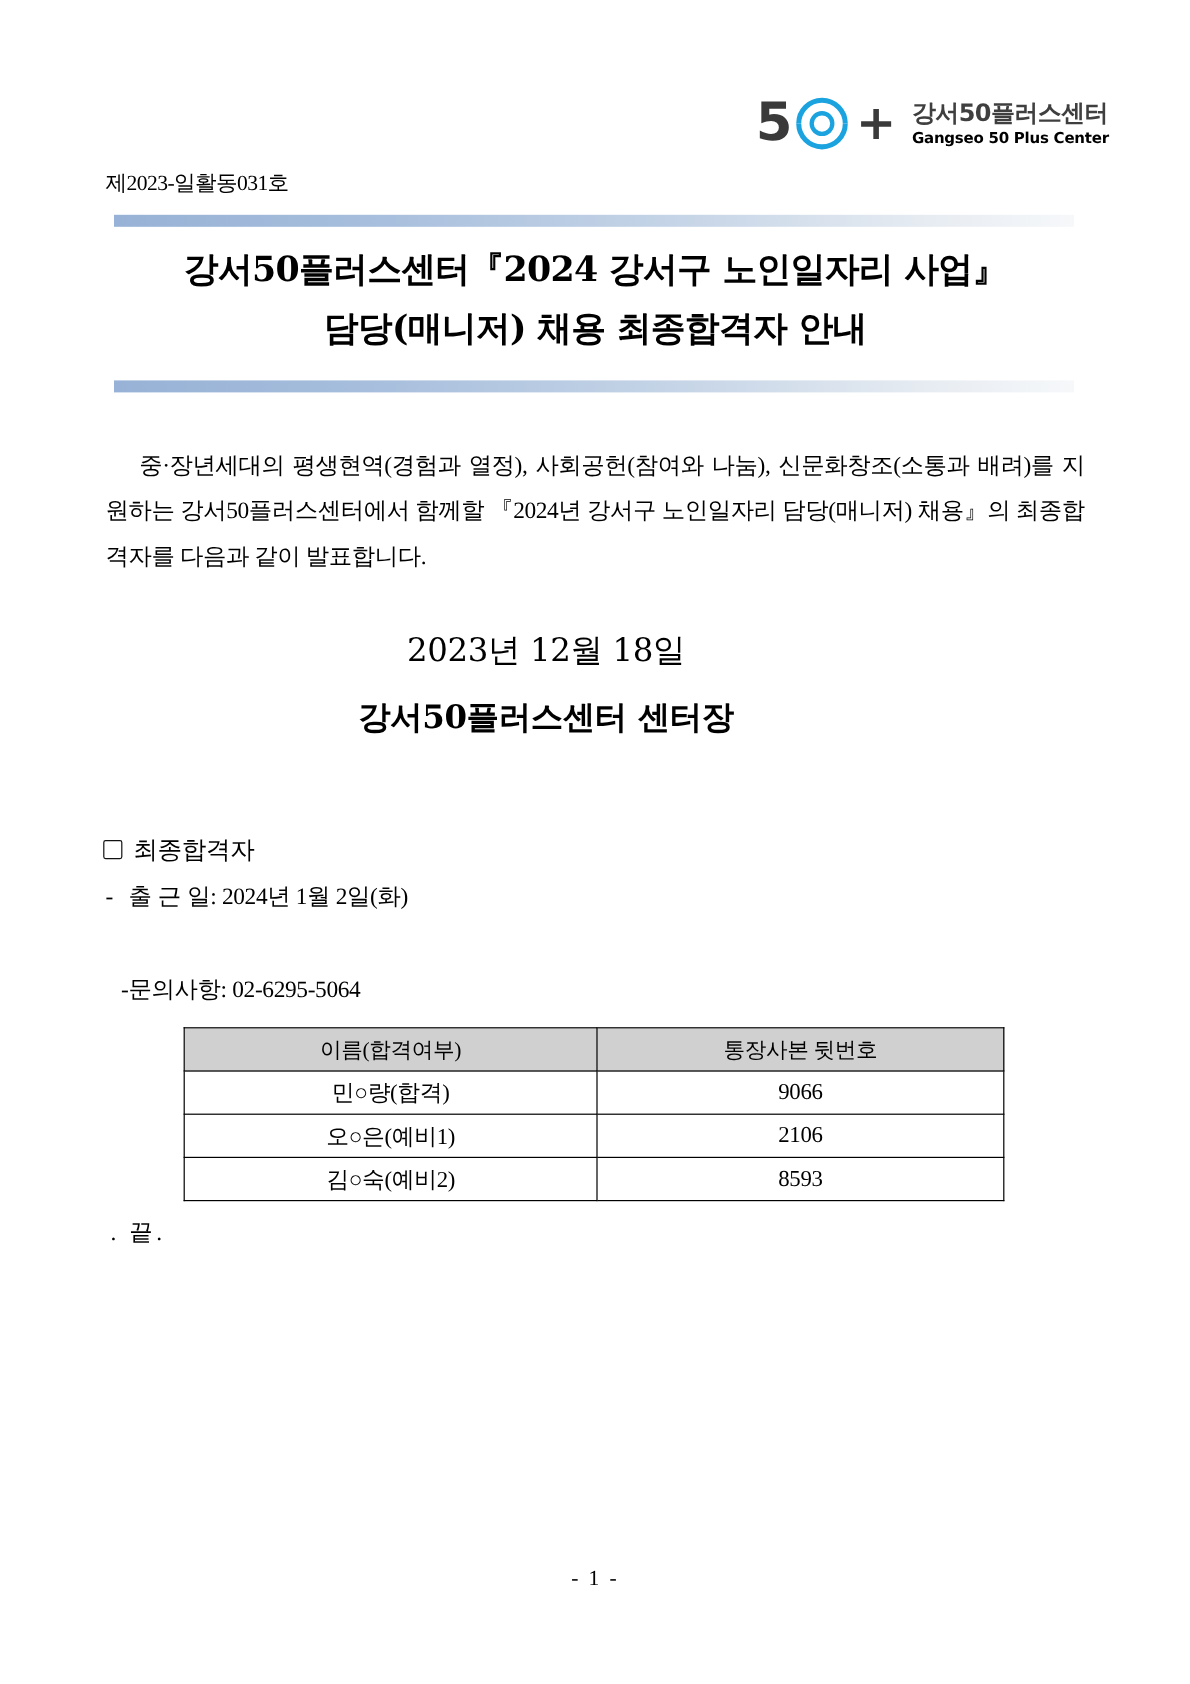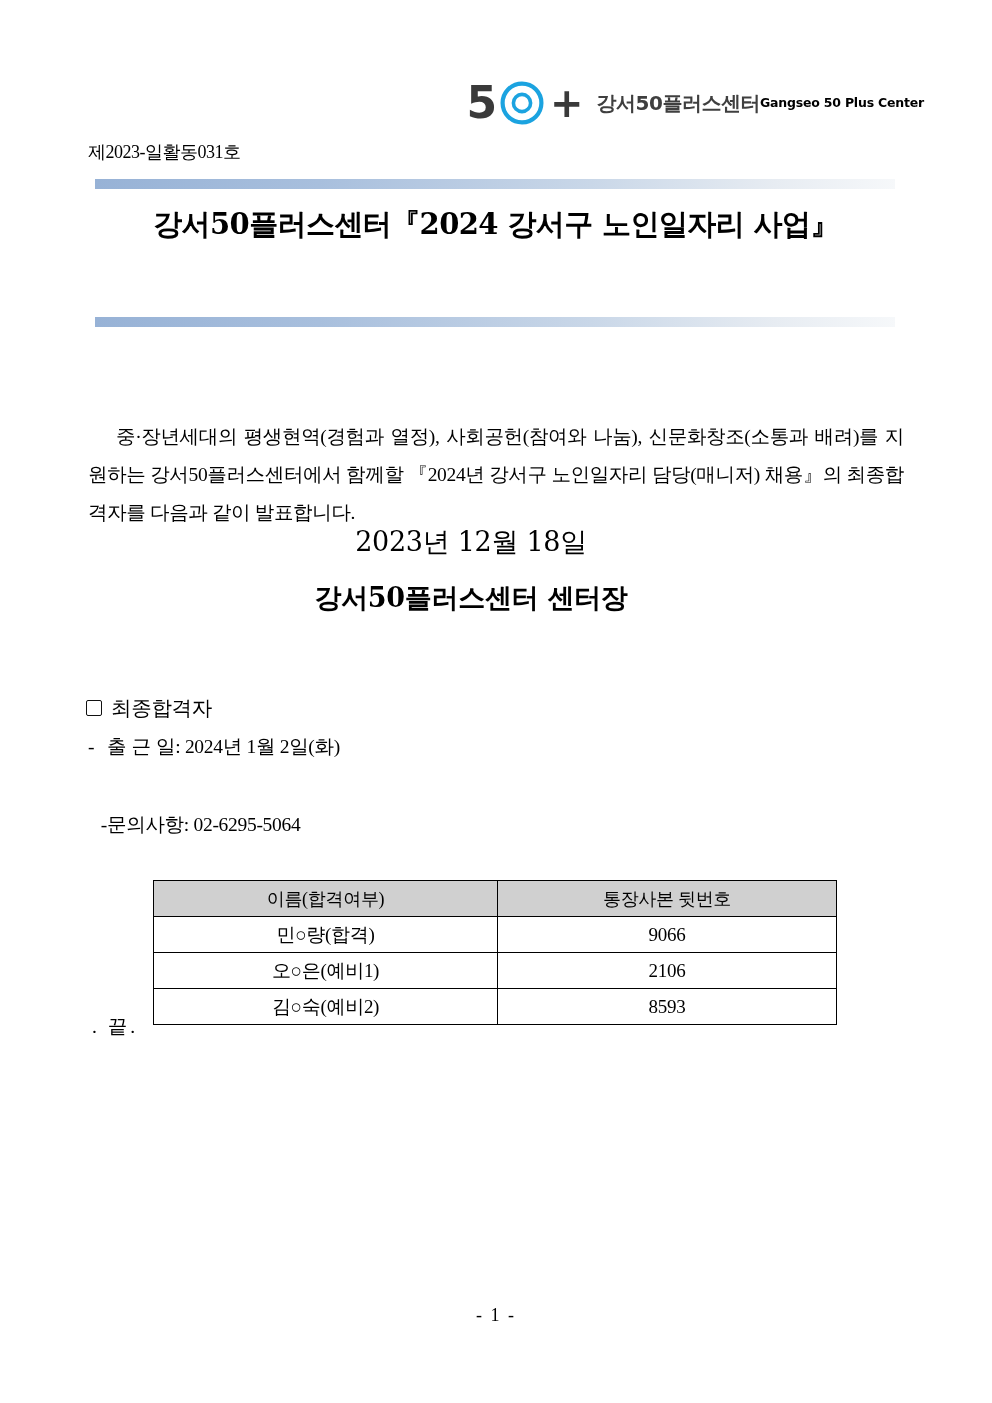--- a/index.html
+++ b/index.html
@@ -54,21 +54,21 @@
   .logo-plus {
     font-family: "DejaVu Sans", sans-serif;
     font-size: 40px;
     font-weight: 700;
     color: #3a3a3a;
     line-height: 1;
     margin-left: 2px;
   }
   .logo-text {
     display: flex;
-    flex-direction: row;
+    flex-direction: column;
     justify-content: center;
     line-height: 1.05;
   }
   .logo-text-ko {
     font-family: "DejaVu Sans", sans-serif;
     font-size: 20px;
     font-weight: 700;
     color: #3f3f3f;
     letter-spacing: -0.5px;
   }
@@ -125,37 +125,35 @@
     position: absolute;
     top: 370px;
     left: 88px;
     width: 816px;
     font-size: 19.5px;
     line-height: 38px;
     text-align: justify;
     text-justify: inter-character;
     letter-spacing: -0.35px;
     color: #000;
-    margin-top: 48px;
   }
   .body-para .indent { display: inline-block; width: 28px; }
 
   
   .centered-line {
     position: absolute;
     left: 0;
     width: 910px;
     text-align: center;
     font-family: "DejaVu Serif", "Liberation Serif", serif;
     font-size: 27px;
     font-weight: 400;
     letter-spacing: -0.3px;
     color: #000;
     white-space: nowrap;
-    margin-left: 16px;
   }
   .date-line { top: 524px; }
   .signer-line { top: 580px; font-weight: 700; }
 
   
   .section-heading {
     position: absolute;
     top: 694px;
     left: 86px;
     display: flex;
@@ -184,21 +182,21 @@
   }
   .bullet .dash { display: inline-block; width: 19px; }
   .wide-space { letter-spacing: 5px; }
   .bullet-1 { top: 733px; }
   .bullet-2 { top: 772px; }
   .bullet-3 { top: 811px; text-align: right; }
 
   
   .result-table {
     position: absolute;
-    top: 880px;
+    top: 856px;
     left: 153px;
     width: 683px;
     border-collapse: collapse;
     table-layout: fixed;
   }
   .result-table th,
   .result-table td {
     border: 1.4px solid #000;
     text-align: center;
     font-size: 19px;
@@ -264,20 +262,21 @@
       <span class="logo-text-en">Gangseo 50 Plus Center</span>
     </div>
   </div>
 
   <div class="doc-number">제2023-일활동031호</div>
 
   <div class="rule rule-top"></div>
 
   <div class="title">
     <span class="title-line">강서50플러스센터『2024 강서구 노인일자리 사업』</span>
+    <span class="title-line">담당(매니저) 채용 최종합격자 안내</span>
   </div>
 
   <div class="rule rule-bottom"></div>
 
   <div class="body-para"><span class="indent"></span><span>중·장년세대의 평생현역(경험과 열정), 사회공헌(참여와 나눔), 신문화창조(소통과 배려)를 지원하는 강서50플러스센터에서 함께할 『2024년 강서구 노인일자리 담당(매니저) 채용』의 최종합격자를 다음과 같이 발표합니다.</span></div>
 
   <div class="centered-line date-line">2023년  12월  18일</div>
   <div class="centered-line signer-line">강서50플러스센터 센터장</div>
 
   <div class="section-heading">

